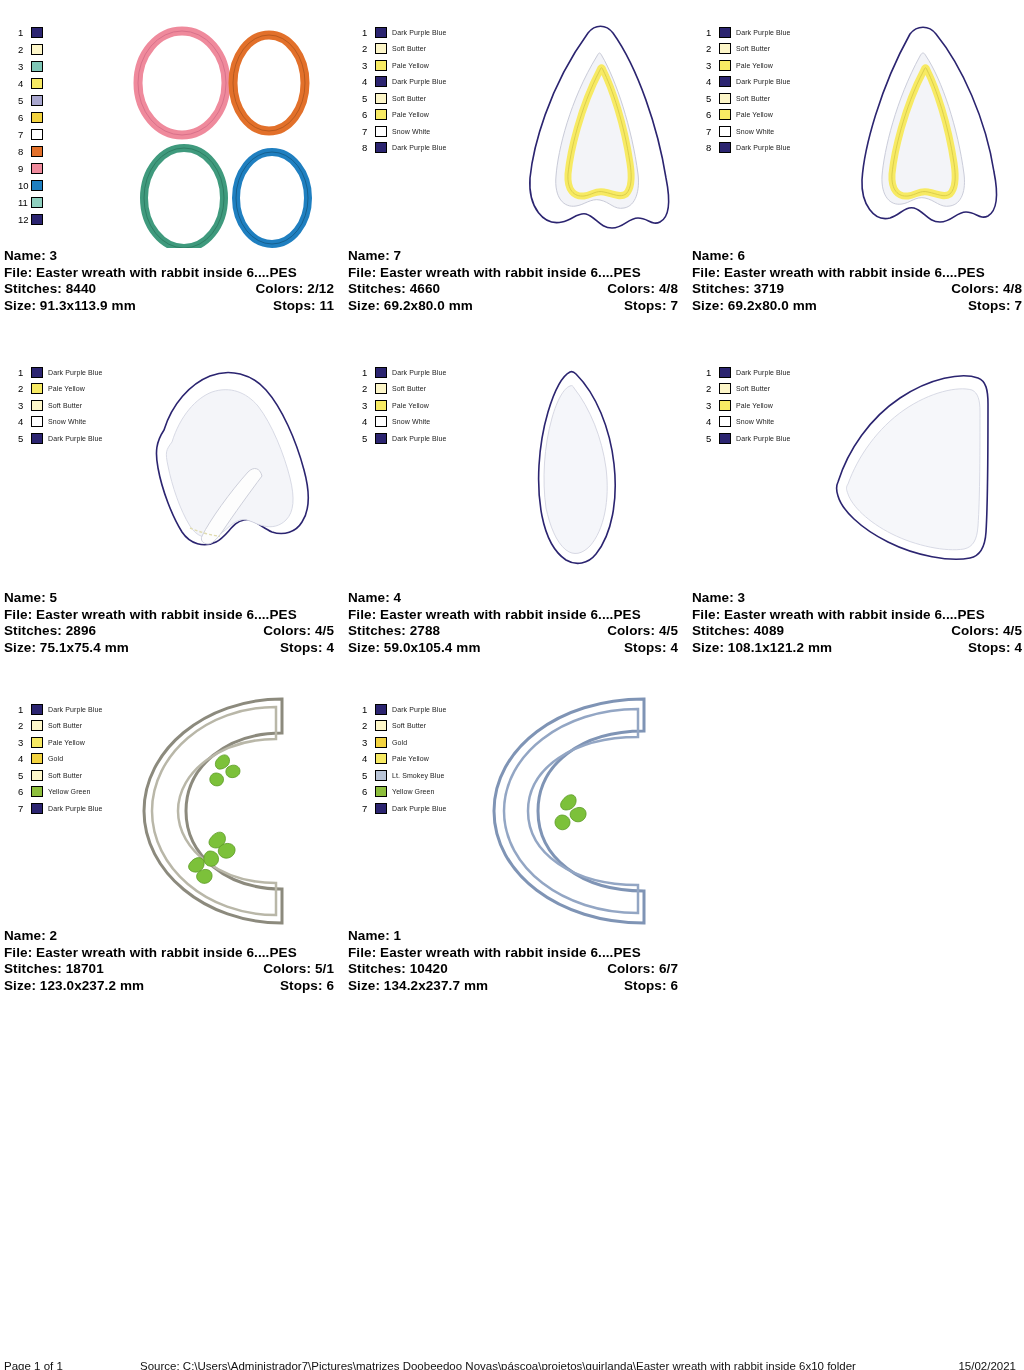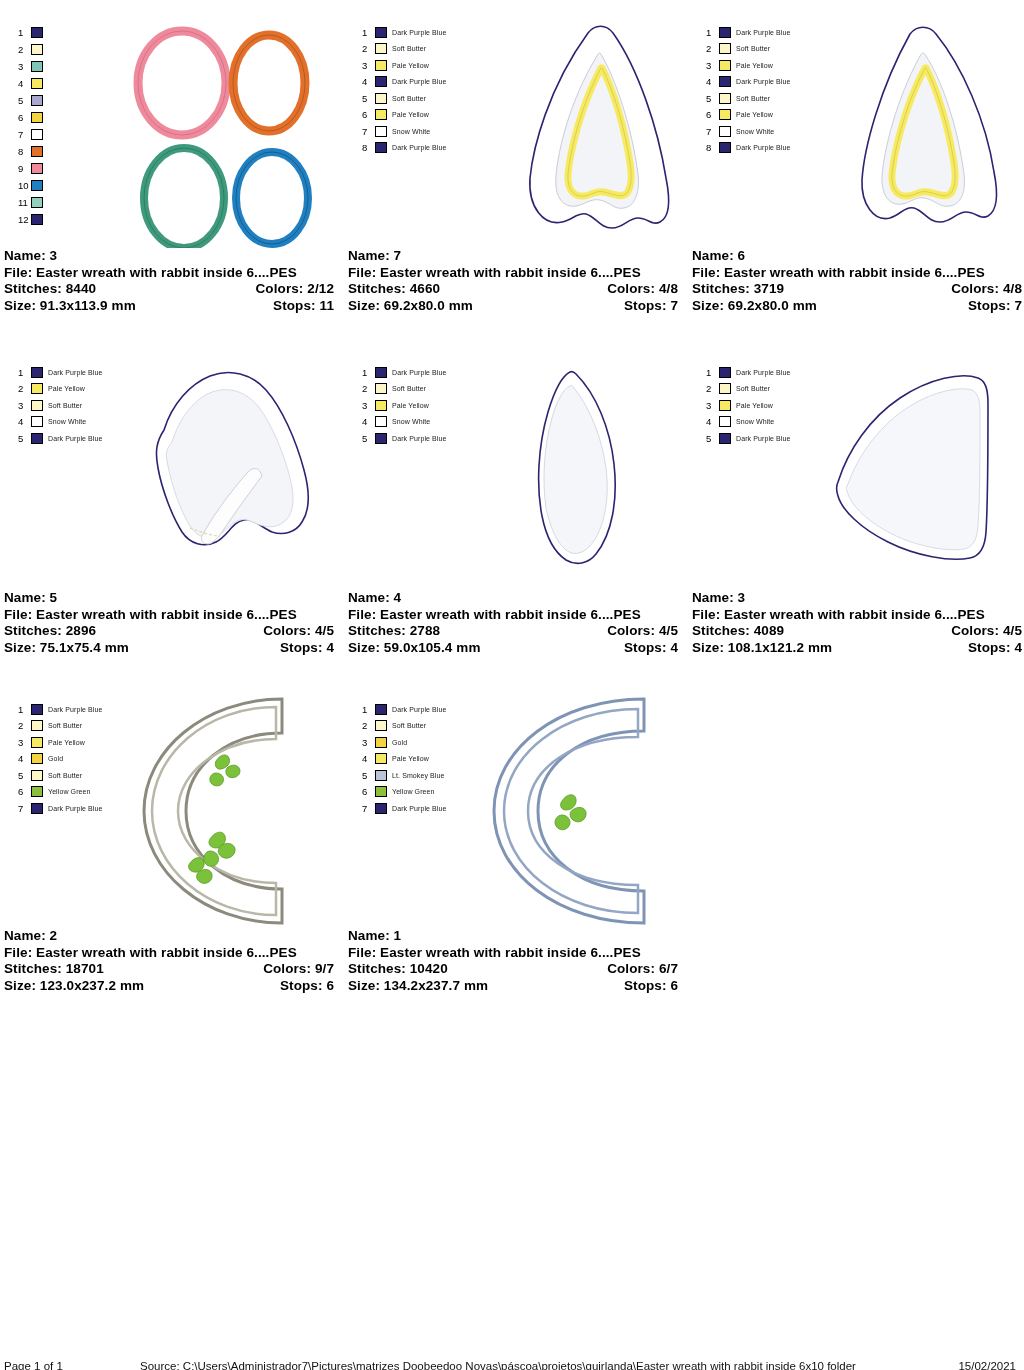--- a/index.html
+++ b/index.html
@@ -514,21 +514,21 @@
           <path d="M186,170 c5,-7 13,-7 14,-1 c1,6 -4,11 -10,10 c-5,-1 -7,-5 -4,-9 z"></path>
           <path d="M196,178 c7,-4 13,0 12,6 c-1,6 -8,8 -12,5 c-5,-3 -4,-9 0,-11 z"></path>
         </g>
       </svg>
     </div>
     <div class="info">
       <div class="line single">Name: 2</div>
       <div class="line single">File: Easter wreath with rabbit inside 6....PES</div>
       <div class="line">
           <span>Stitches: 18701</span>
-          <span>Colors: 9/7</span>
+          <span>Colors: 5/1</span>
         </div>
       <div class="line">
           <span>Size: 123.0x237.2 mm</span>
           <span>Stops: 6</span>
         </div>
     </div>
   </div>
 
   <div class="cell" style="left:348px; top:693px;">
     <div class="design-area" style="height:235px;">

